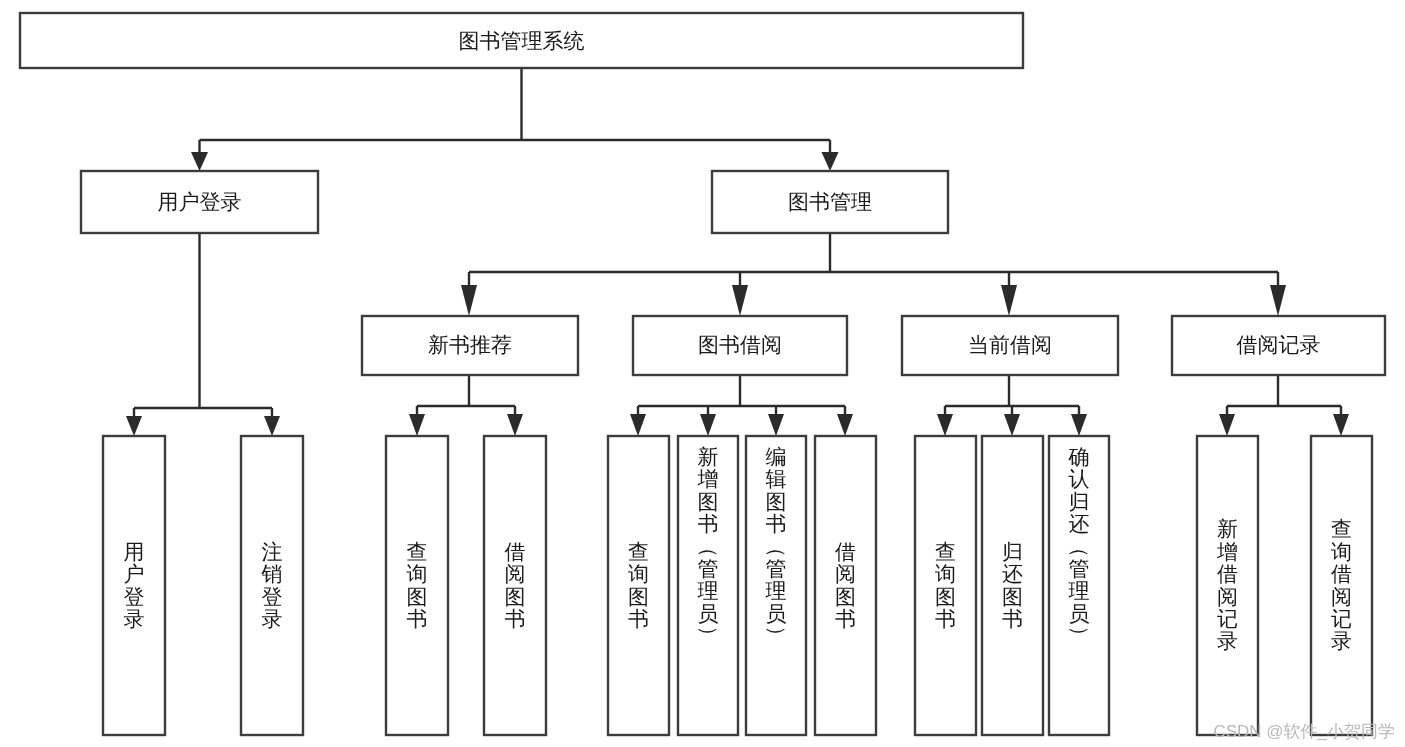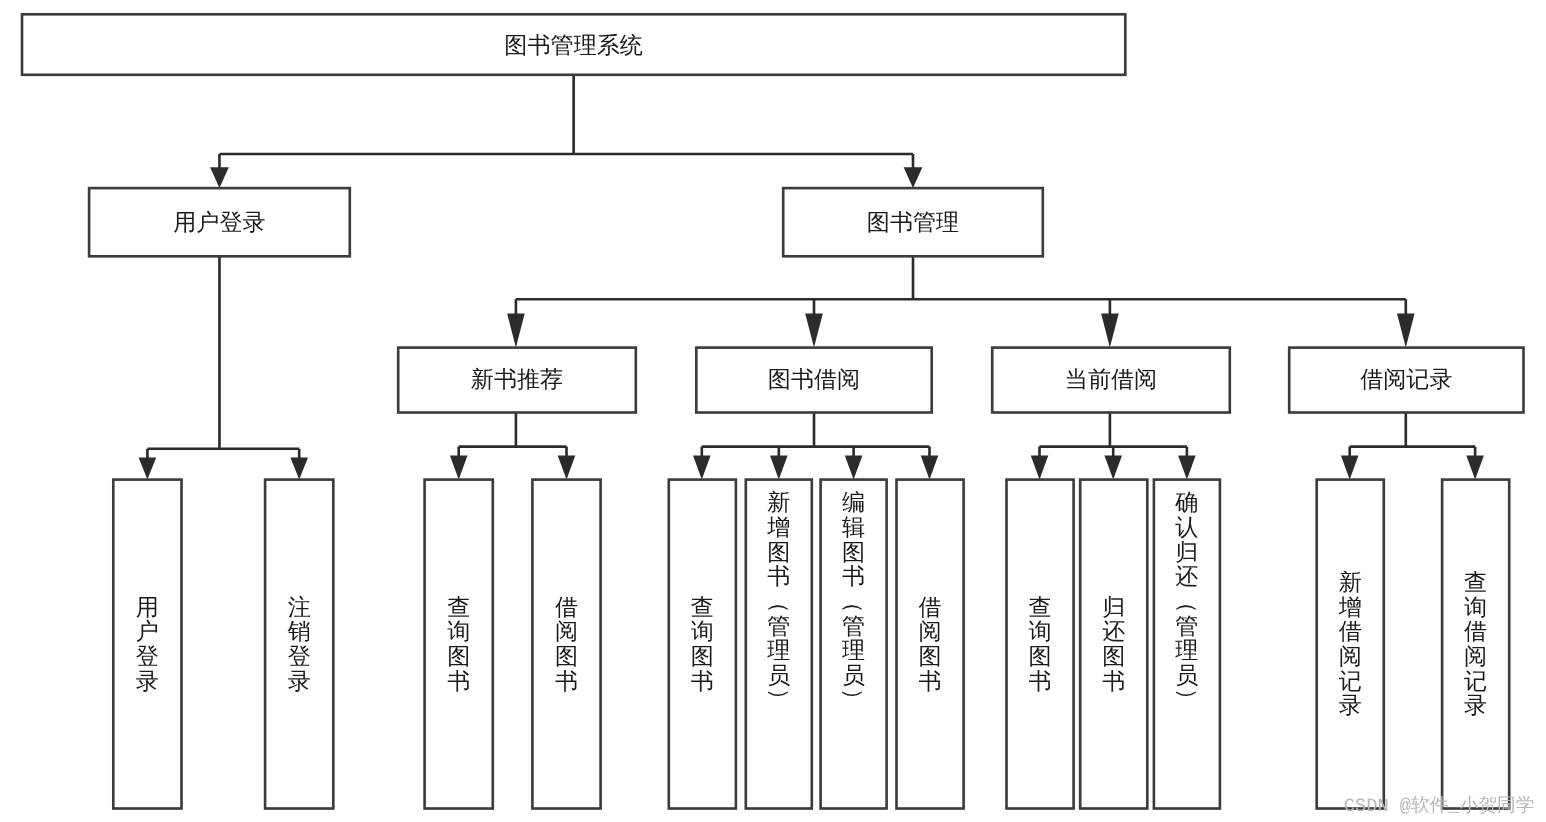--- a/index.html
+++ b/index.html
@@ -64,21 +64,21 @@
     text-align: center;
     letter-spacing: 0;
   }
   .vertical-text-wrap span {
     display: block;
   }
   .watermark {
     position: absolute;
     right: 10px;
     bottom: 4px;
-    font-family: Liberation Mono, monospace;
+    font-family: Liberation Sans, sans-serif;
     font-size: 17px;
     color: #b7b7b7;
     white-space: nowrap;
     user-select: none;
   }
 </style>
 </head>
 <body>
 
 <div id="diagram-root" style="background: rgb(255, 255, 255);">

